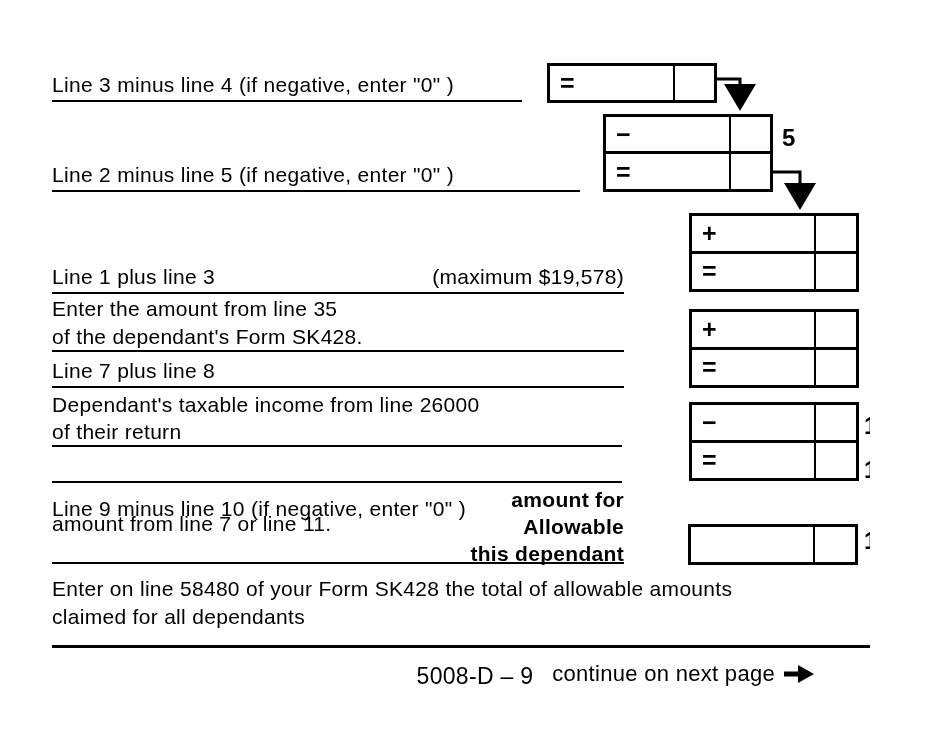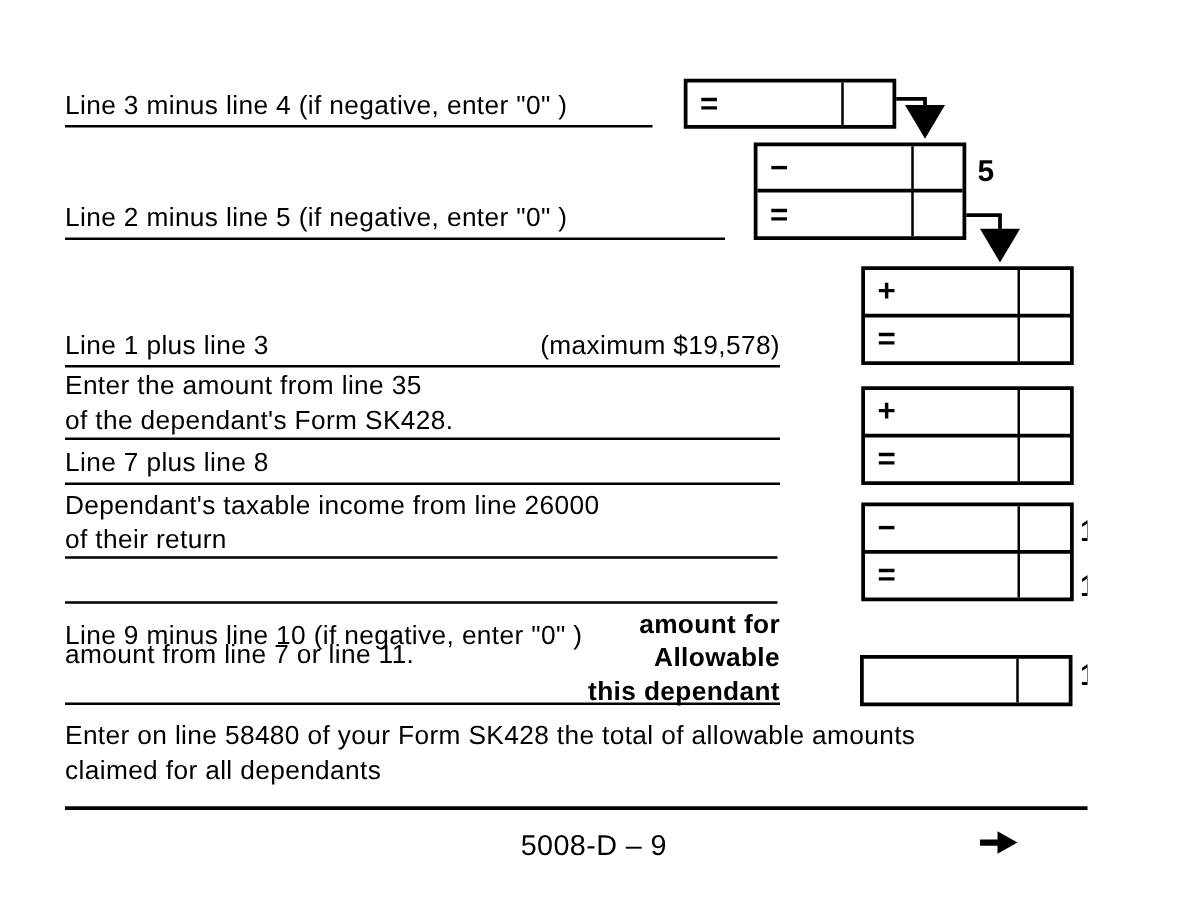--- a/index.html
+++ b/index.html
@@ -178,19 +178,19 @@
       <polygon points="724,84 756,84 740,111" fill="#000"></polygon>
     </g>
     <g>
       <path d="M773,172 L800,172 L800,185" fill="none" stroke="#000" stroke-width="3"></path>
       <polygon points="784,183 816,183 800,210" fill="#000"></polygon>
     </g>
   </svg>
 
   <div class="footer-code">5008-D – 9</div>
   <div class="footer-continue">
-    <svg width="32" height="22" viewBox="0 0 32 22">
+    <span>continue on next page</span><svg width="32" height="22" viewBox="0 0 32 22">
         <path d="M1,11 H19" stroke="#000" stroke-width="5" fill="none"></path>
         <polygon points="15,2 15,20 31,11" fill="#000"></polygon>
       </svg>
   </div>
 
 </div>
 
 </body></html>

